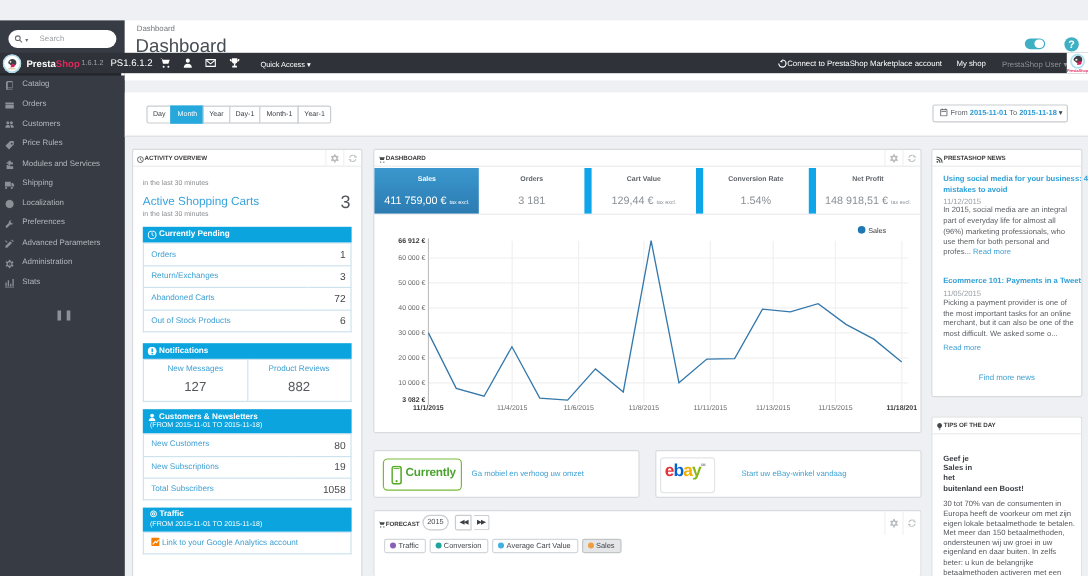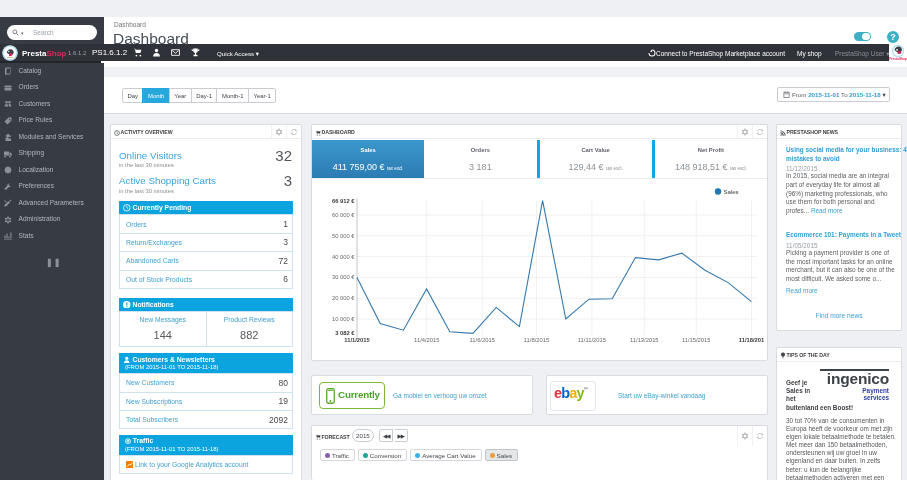--- a/index.html
+++ b/index.html
@@ -65,21 +65,21 @@
 .bluebar .sub { font-weight:normal; font-size:5.9px; line-height:6.4px; display:block; margin-top:1px; }
 table.dtable { width:100%; border-collapse:collapse; }
 table.dtable td { border:1px solid #cfe3ef; font-size:6.8px; color:#41a1d3; padding:0 6px; height:18.4px; }
 table.dtable td.num { border-left:none; padding-right:4px; }
 table.dtable td.lab { border-right:none; }
 table.dtable td.num { text-align:right; color:#46484b; font-size:8.5px; }
 .linkblue { color:#41a1d3; }
 
 
 .statrow { display:flex; position:absolute; left:0; top:15px; width:100%; height:39px; border-bottom:1px solid #ececec; }
-.statcell { flex:1; border-right:3px solid #0ea5e9; position:relative; }
+.statcell { flex:1; border-right:6px solid #0ea5e9; position:relative; }
 .statcell:last-child { border-right:none; }
 .statcell .slabel { position:absolute; top:6.5px; width:100%; text-align:center; font-size:5.8px; font-weight:bold; color:#60646a; }
 .statcell .sval { position:absolute; top:21.5px; width:100%; text-align:center; font-size:9px; color:#8a9196; white-space:nowrap; }
 .statcell .sval .tax { font-size:4.5px; }
 .statcell.active { background:linear-gradient(#3a97cd,#2c7cb2); border-right:none; }
 .statcell.active .slabel { color:#fff; }
 .statcell.active .sval { color:#fff; }
 
 
 .fbtn { display:inline-block; vertical-align:top; height:12.5px; line-height:11.5px; border:1px solid #d4d7da; background:#fff; border-radius:2px; font-size:6.2px; color:#43474c; padding:0 5px 0 4px; margin-right:3px; }
@@ -230,21 +230,20 @@
           </svg>
         </span>
         <span class="pic">
           <svg class="gear8" viewBox="0 0 16 16">
             <path d="M8 2a6 6 0 0 1 5.2 3H15v1.5h-4.5V2H12v1.8A7.4 7.4 0 0 0 8 3.5 4.5 4.5 0 0 0 3.6 7H2.1A6 6 0 0 1 8 2zM8 14a6 6 0 0 1-5.2-3H1V9.5h4.5V14H4v-1.8a7.4 7.4 0 0 0 4 .3 4.5 4.5 0 0 0 4.4-3.5h1.5A6 6 0 0 1 8 14z"></path>
           </svg>
         </span>
       </span>
     </div>
   <div style="padding:9.5px 8px 0 8px;">
-    <div style="position:relative;line-height:10px;"><span style="font-size:9.8px;color:#38a3dc;">Online Visitors</span><span style="position:absolute;right:1px;top:1px;font-size:15px;line-height:11px;color:#52555a;">32</span></div>
     <div style="font-size:5.8px;line-height:6px;color:#8a8d90;margin-top:1.5px;">in the last 30 minutes</div>
     <div style="position:relative;line-height:10px;margin-top:6px;"><span style="font-size:9.8px;color:#38a3dc;">Active Shopping Carts</span><span style="position:absolute;right:1px;top:1px;font-size:15px;line-height:11px;color:#52555a;">3</span></div>
     <div style="font-size:5.8px;line-height:6px;color:#8a8d90;margin-top:1.5px;">in the last 30 minutes</div>
 
     <div class="bluebar" style="margin-top:7.5px;padding-left:13.5px;"><svg style="position:absolute;left:4px;top:3px;width:7.5px;height:7.5px;" viewBox="0 0 16 16">
           <circle cx="8" cy="8" r="7" fill="none" stroke="#fff" stroke-width="1.8"></circle>
           <path d="M8 3.5v4.5l3 1.8" fill="none" stroke="#fff" stroke-width="1.6"></path>
         </svg>Currently Pending</div>
     <table class="dtable">
       <tbody>
@@ -270,21 +269,21 @@
     <div class="bluebar" style="margin-top:9px;padding-left:13.5px;"><svg style="position:absolute;left:4px;top:3px;width:7.5px;height:7.5px;" viewBox="0 0 16 16">
           <circle cx="8" cy="8" r="8" fill="#fff"></circle>
           <rect x="7" y="3" width="2.4" height="6.5" fill="#04a5e5"></rect>
           <rect x="7" y="11" width="2.4" height="2.4" fill="#04a5e5"></rect>
         </svg>Notifications</div>
     <table class="dtable">
       <tbody>
           <tr>
         <td style="width:50%;text-align:center;height:35px;padding:0;vertical-align:top;">
               <div style="line-height:10px;padding-top:2.5px;">New Messages</div>
-              <div style="font-size:11px;color:#55585c;line-height:21px;">144</div>
+              <div style="font-size:11px;color:#55585c;line-height:21px;">127</div>
             </td>
         <td style="width:50%;text-align:center;height:35px;padding:0;vertical-align:top;">
               <div style="line-height:10px;padding-top:2.5px;">Product Reviews</div>
               <div style="font-size:11px;color:#55585c;line-height:21px;">882</div>
             </td>
       </tr>
     </tbody>
       </table>
 
     <div class="bluebar" style="margin-top:6px;padding-top:2.5px;padding-bottom:2.5px;padding-left:13.5px;"><svg style="position:absolute;left:4px;top:2.5px;width:7.5px;height:7.5px;fill:#fff;" viewBox="0 0 16 16">
@@ -296,21 +295,21 @@
           <tr>
             <td class="lab">New Customers</td>
             <td class="num">80</td>
           </tr>
       <tr>
             <td class="lab">New Subscriptions</td>
             <td class="num">19</td>
           </tr>
       <tr>
             <td class="lab">Total Subscribers</td>
-            <td class="num">2092</td>
+            <td class="num">1058</td>
           </tr>
     </tbody>
       </table>
 
     <div class="bluebar" style="margin-top:5.5px;padding-top:2.5px;padding-bottom:2.5px;">◎︎ Traffic<span class="sub">(FROM 2015-11-01 TO 2015-11-18)</span></div>
     <table class="dtable">
       <tbody>
           <tr>
             <td><svg style="width:7px;height:7px;vertical-align:-1px;margin-right:2px;" viewBox="0 0 16 16">
                 <rect x="0" y="0" width="16" height="16" rx="2" fill="#f57e02"></rect>
@@ -346,20 +345,24 @@
         <div class="slabel">Sales</div>
         <div class="sval">411 759,00 € <span class="tax">tax excl.</span></div>
       </div>
     <div class="statcell">
         <div class="slabel">Orders</div>
         <div class="sval">3 181</div>
       </div>
     <div class="statcell">
         <div class="slabel">Cart Value</div>
         <div class="sval">129,44 € <span class="tax">tax excl.</span></div>
+      </div>
+    <div class="statcell">
+        <div class="slabel">Conversion Rate</div>
+        <div class="sval">1.54%</div>
       </div>
     <div class="statcell">
         <div class="slabel">Net Profit</div>
         <div class="sval">148 918,51 € <span class="tax">tax excl.</span></div>
       </div>
   </div>
   <svg id="chart" style="position:absolute;left:0;top:54px;" width="455" height="181" viewBox="0 0 455 181">
       <line x1="45.0" x2="445" y1="36.0" y2="36.0" stroke="#f0f0f0" stroke-width="1"></line>
       <line x1="45.0" x2="445" y1="56.8" y2="56.8" stroke="#f0f0f0" stroke-width="1"></line>
       <line x1="45.0" x2="445" y1="77.6" y2="77.6" stroke="#f0f0f0" stroke-width="1"></line>
@@ -459,20 +462,15 @@
   </div>
 </div>
 
 <div class="panel" style="left:776px; top:346.5px; width:126px; height:134px; border-bottom:none;">
   <div class="phead">
       <svg style="position:absolute;left:3px;top:4px;width:6px;height:7px;fill:#43474c;" viewBox="0 0 16 18">
         <path d="M8 1a5.5 5.5 0 0 1 3 10.1c-.6.4-1 .9-1 1.4H6c0-.5-.4-1-1-1.4A5.5 5.5 0 0 1 8 1zM6 13.5h4V15H6zm1 2.5h2v1H7z"></path>
       </svg>
       <span class="ptxt">TIPS OF THE DAY</span>
     </div>
-  <div style="position:absolute;left:32px;top:21.5px;width:80px;text-align:right;">
-    <div style="height:1.8px;background:#3e4349;width:69px;margin-left:11px;position:relative;"></div>
-    <div style="font-size:15.5px;line-height:15px;font-weight:bold;color:#3e4349;letter-spacing:-0.2px;margin-top:0.5px;">ingenico</div>
-    <div style="font-size:6.4px;font-weight:bold;color:#2c3e9f;line-height:7px;margin-top:1px;">Payment<br>services</div>
-  </div>
   <div style="position:absolute;left:9px;top:31px;font-size:6.4px;font-weight:bold;color:#3c3f44;line-height:8.4px;white-space:nowrap;">Geef je<br>Sales in<br>het<br>buitenland een Boost!</div>
   <div style="position:absolute;left:9px;top:69.5px;font-size:6.4px;color:#55585c;line-height:8.1px;white-space:nowrap;">30 tot 70% van de consumenten in<br>Europa heeft de voorkeur om met zijn<br>eigen lokale betaalmethode te betalen.<br>Met meer dan 150 betaalmethoden,<br>ondersteunen wij uw groei in uw<br>eigenland en daar buiten. In zelfs<br>beter: u kun de belangrijke<br>betaalmethoden activeren met een</div>
 </div>
 
 </body></html>

